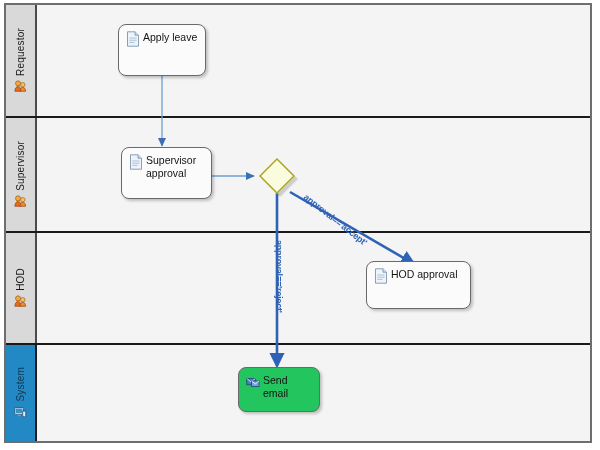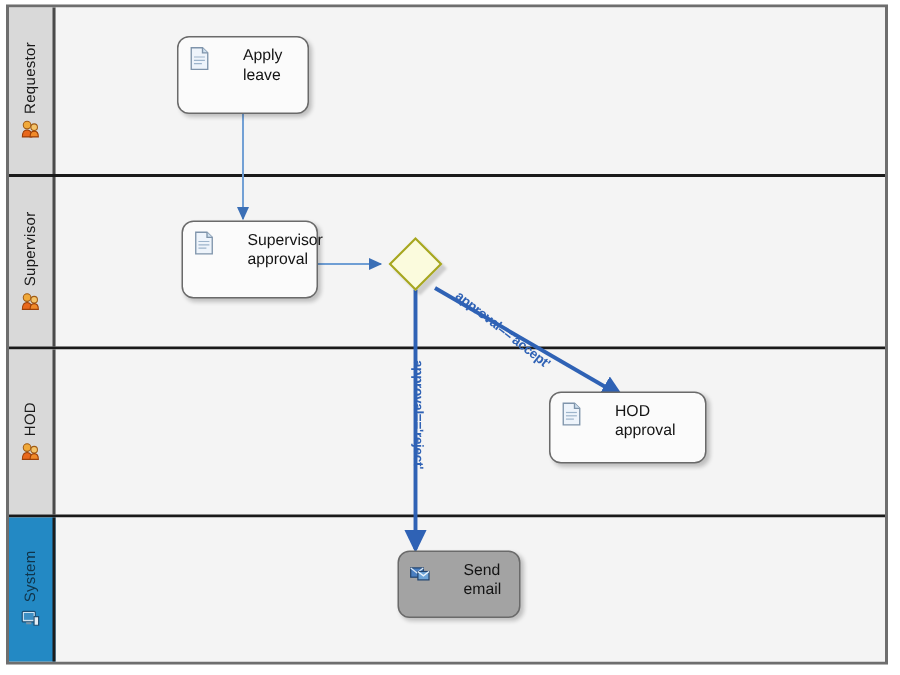--- a/index.html
+++ b/index.html
@@ -88,29 +88,28 @@
   
   .task {
     position: absolute;
     box-sizing: border-box;
     background: #fbfbfb;
     border: 1px solid #6a6a6a;
     border-radius: 8px;
     box-shadow: 2px 2px 3px rgba(0,0,0,0.22);
   }
   .task.green {
-    background: #a3a3a3;
+    background: #22c55e;
     border: 1px solid #6a6a6a;
-    margin-left: 27px;
   }
   .task-inner {
     display: flex;
     align-items: flex-start;
     padding: 6px 6px 0 7px;
-    gap: 22px;
+    gap: 3px;
   }
   .task-icon { flex: 0 0 auto; width: 14px; height: 16px; margin-top: 0px; }
   .task-label {
     font-size: 10.5px;
     color: #141414;
     line-height: 13px;
     white-space: pre-line;
   }
 
   

